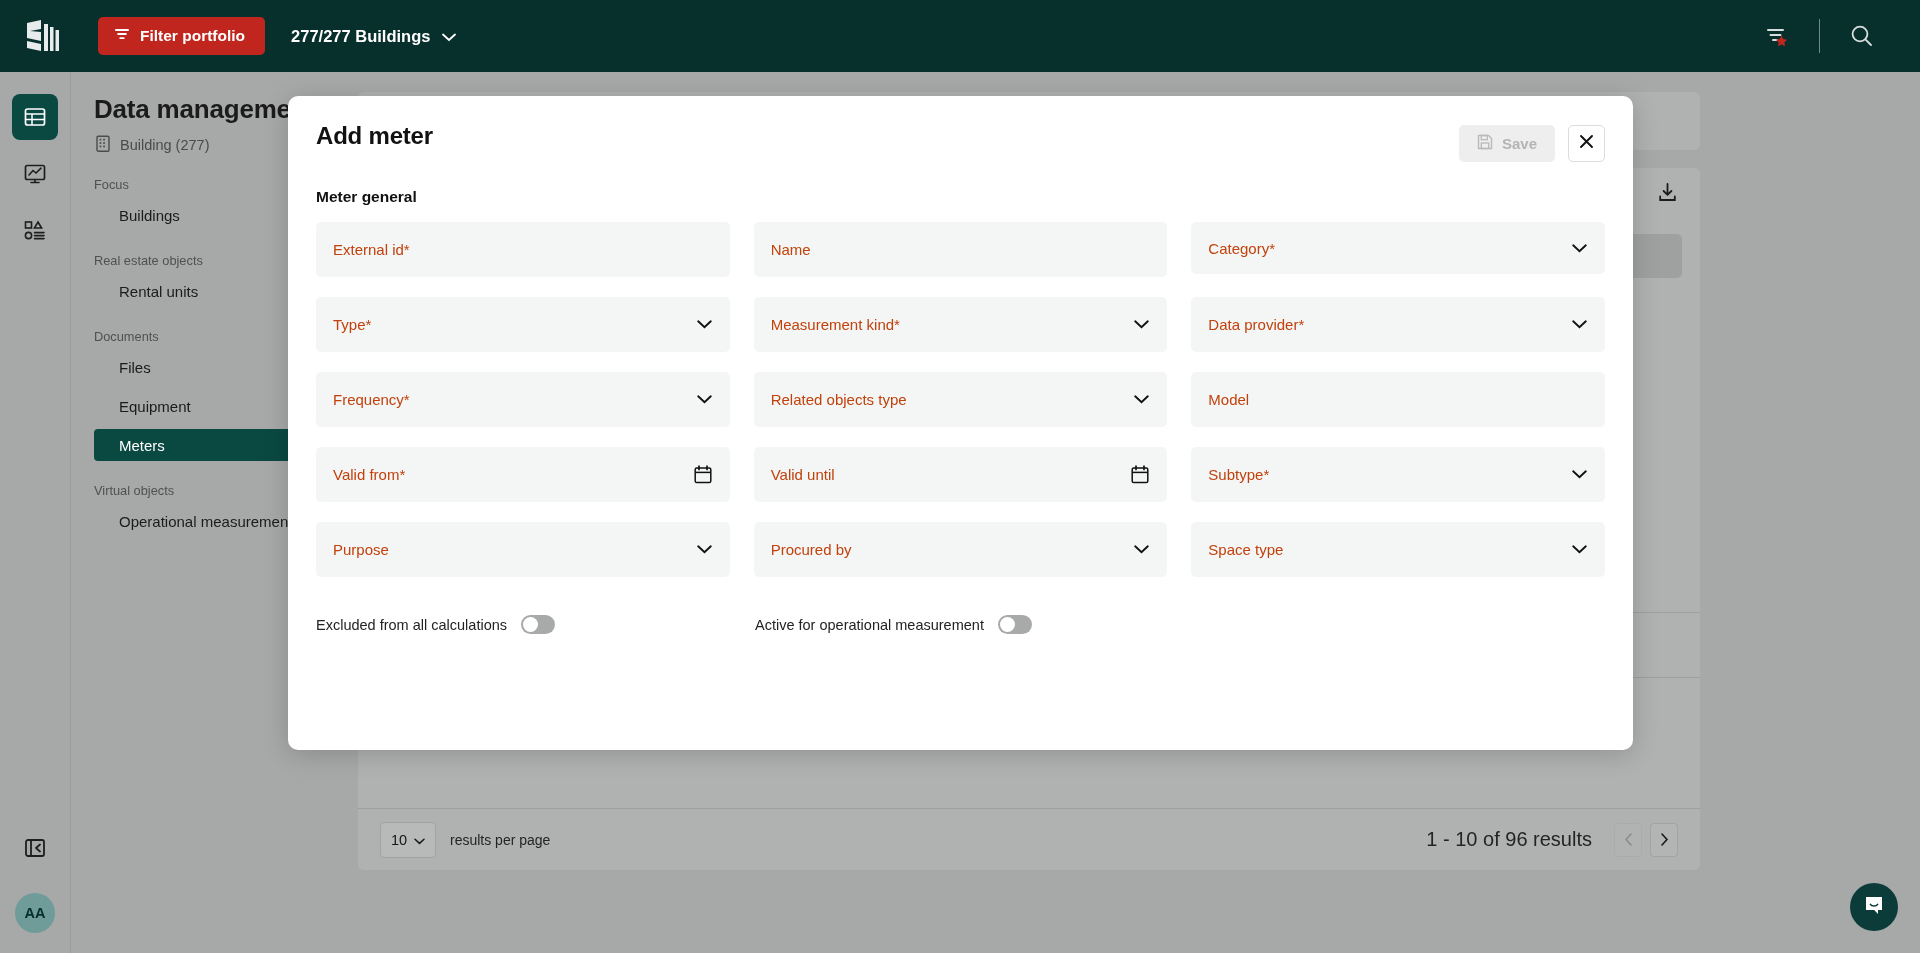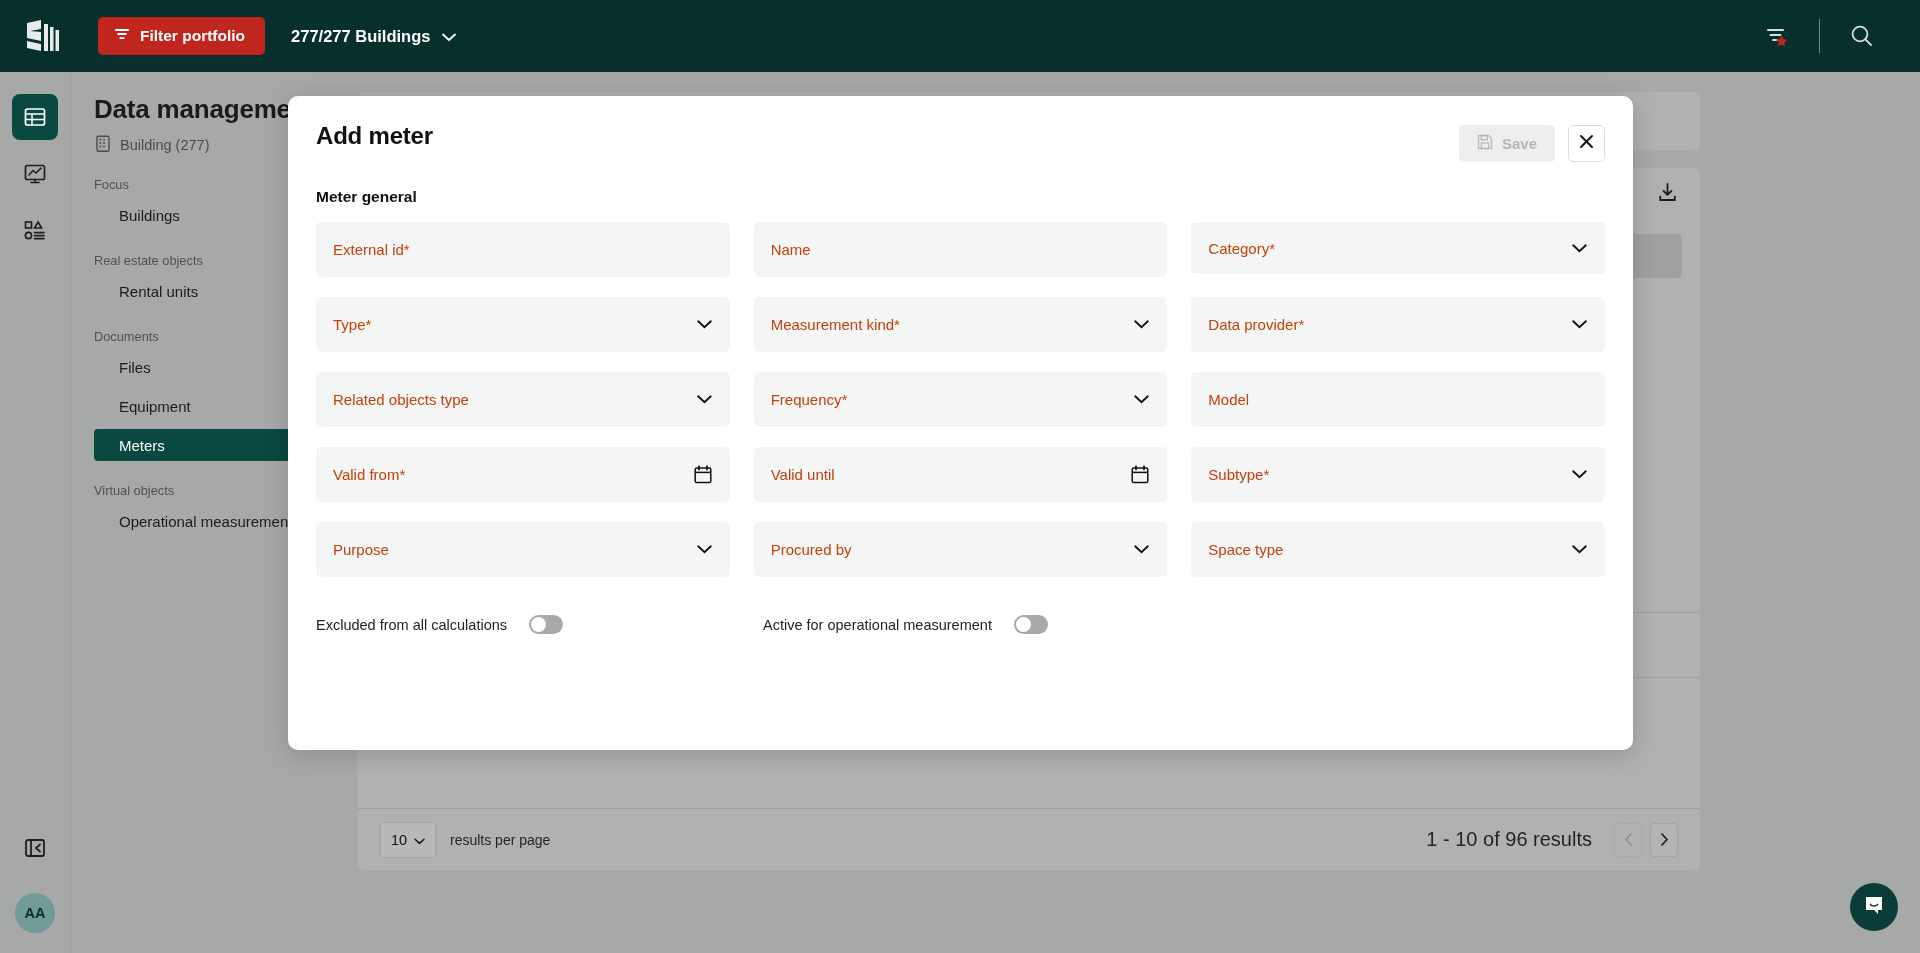--- a/index.html
+++ b/index.html
@@ -315,21 +315,21 @@
   }
   
   .field.tall { height: 52px; }
 
   .toggles-row {
     display: flex;
     padding: 18px 28px 0 28px;
     align-items: center;
   }
   .toggle-wrap {
-    display: flex; align-items: center; gap: 22px;
+    display: flex; align-items: center; gap: 14px;
   }
   .toggle-wrap.second { margin-left: 200px; }
   .toggle-label { font-size: 14.5px; color: #232323; }
   .switch {
     width: 34px; height: 19px;
     background: #a8aaa9;
     border-radius: 10px;
     position: relative;
     cursor: pointer;
   }
@@ -618,29 +618,29 @@
           <span class="trail">
             <svg width="15" height="9" viewBox="0 0 15 9">
                 <path d="M1.2 1.3 L7.5 7.3 L13.8 1.3" stroke="#111111" stroke-width="1.9" fill="none" stroke-linecap="round"></path>
               </svg>
           </span>
         </div>
       </div>
 
       <div class="form-row">
         <div class="field select">
+          <span class="field-label">Frequency*</span>
+          <span class="trail">
+            <svg width="15" height="9" viewBox="0 0 15 9">
+                <path d="M1.2 1.3 L7.5 7.3 L13.8 1.3" stroke="#111111" stroke-width="1.9" fill="none" stroke-linecap="round"></path>
+              </svg>
+          </span>
+        </div>
+        <div class="field select">
           <span class="field-label">Related objects type</span>
-          <span class="trail">
-            <svg width="15" height="9" viewBox="0 0 15 9">
-                <path d="M1.2 1.3 L7.5 7.3 L13.8 1.3" stroke="#111111" stroke-width="1.9" fill="none" stroke-linecap="round"></path>
-              </svg>
-          </span>
-        </div>
-        <div class="field select">
-          <span class="field-label">Frequency*</span>
           <span class="trail">
             <svg width="15" height="9" viewBox="0 0 15 9">
                 <path d="M1.2 1.3 L7.5 7.3 L13.8 1.3" stroke="#111111" stroke-width="1.9" fill="none" stroke-linecap="round"></path>
               </svg>
           </span>
         </div>
         <div class="field">
           <span class="field-label">Model</span>
         </div>
       </div>

